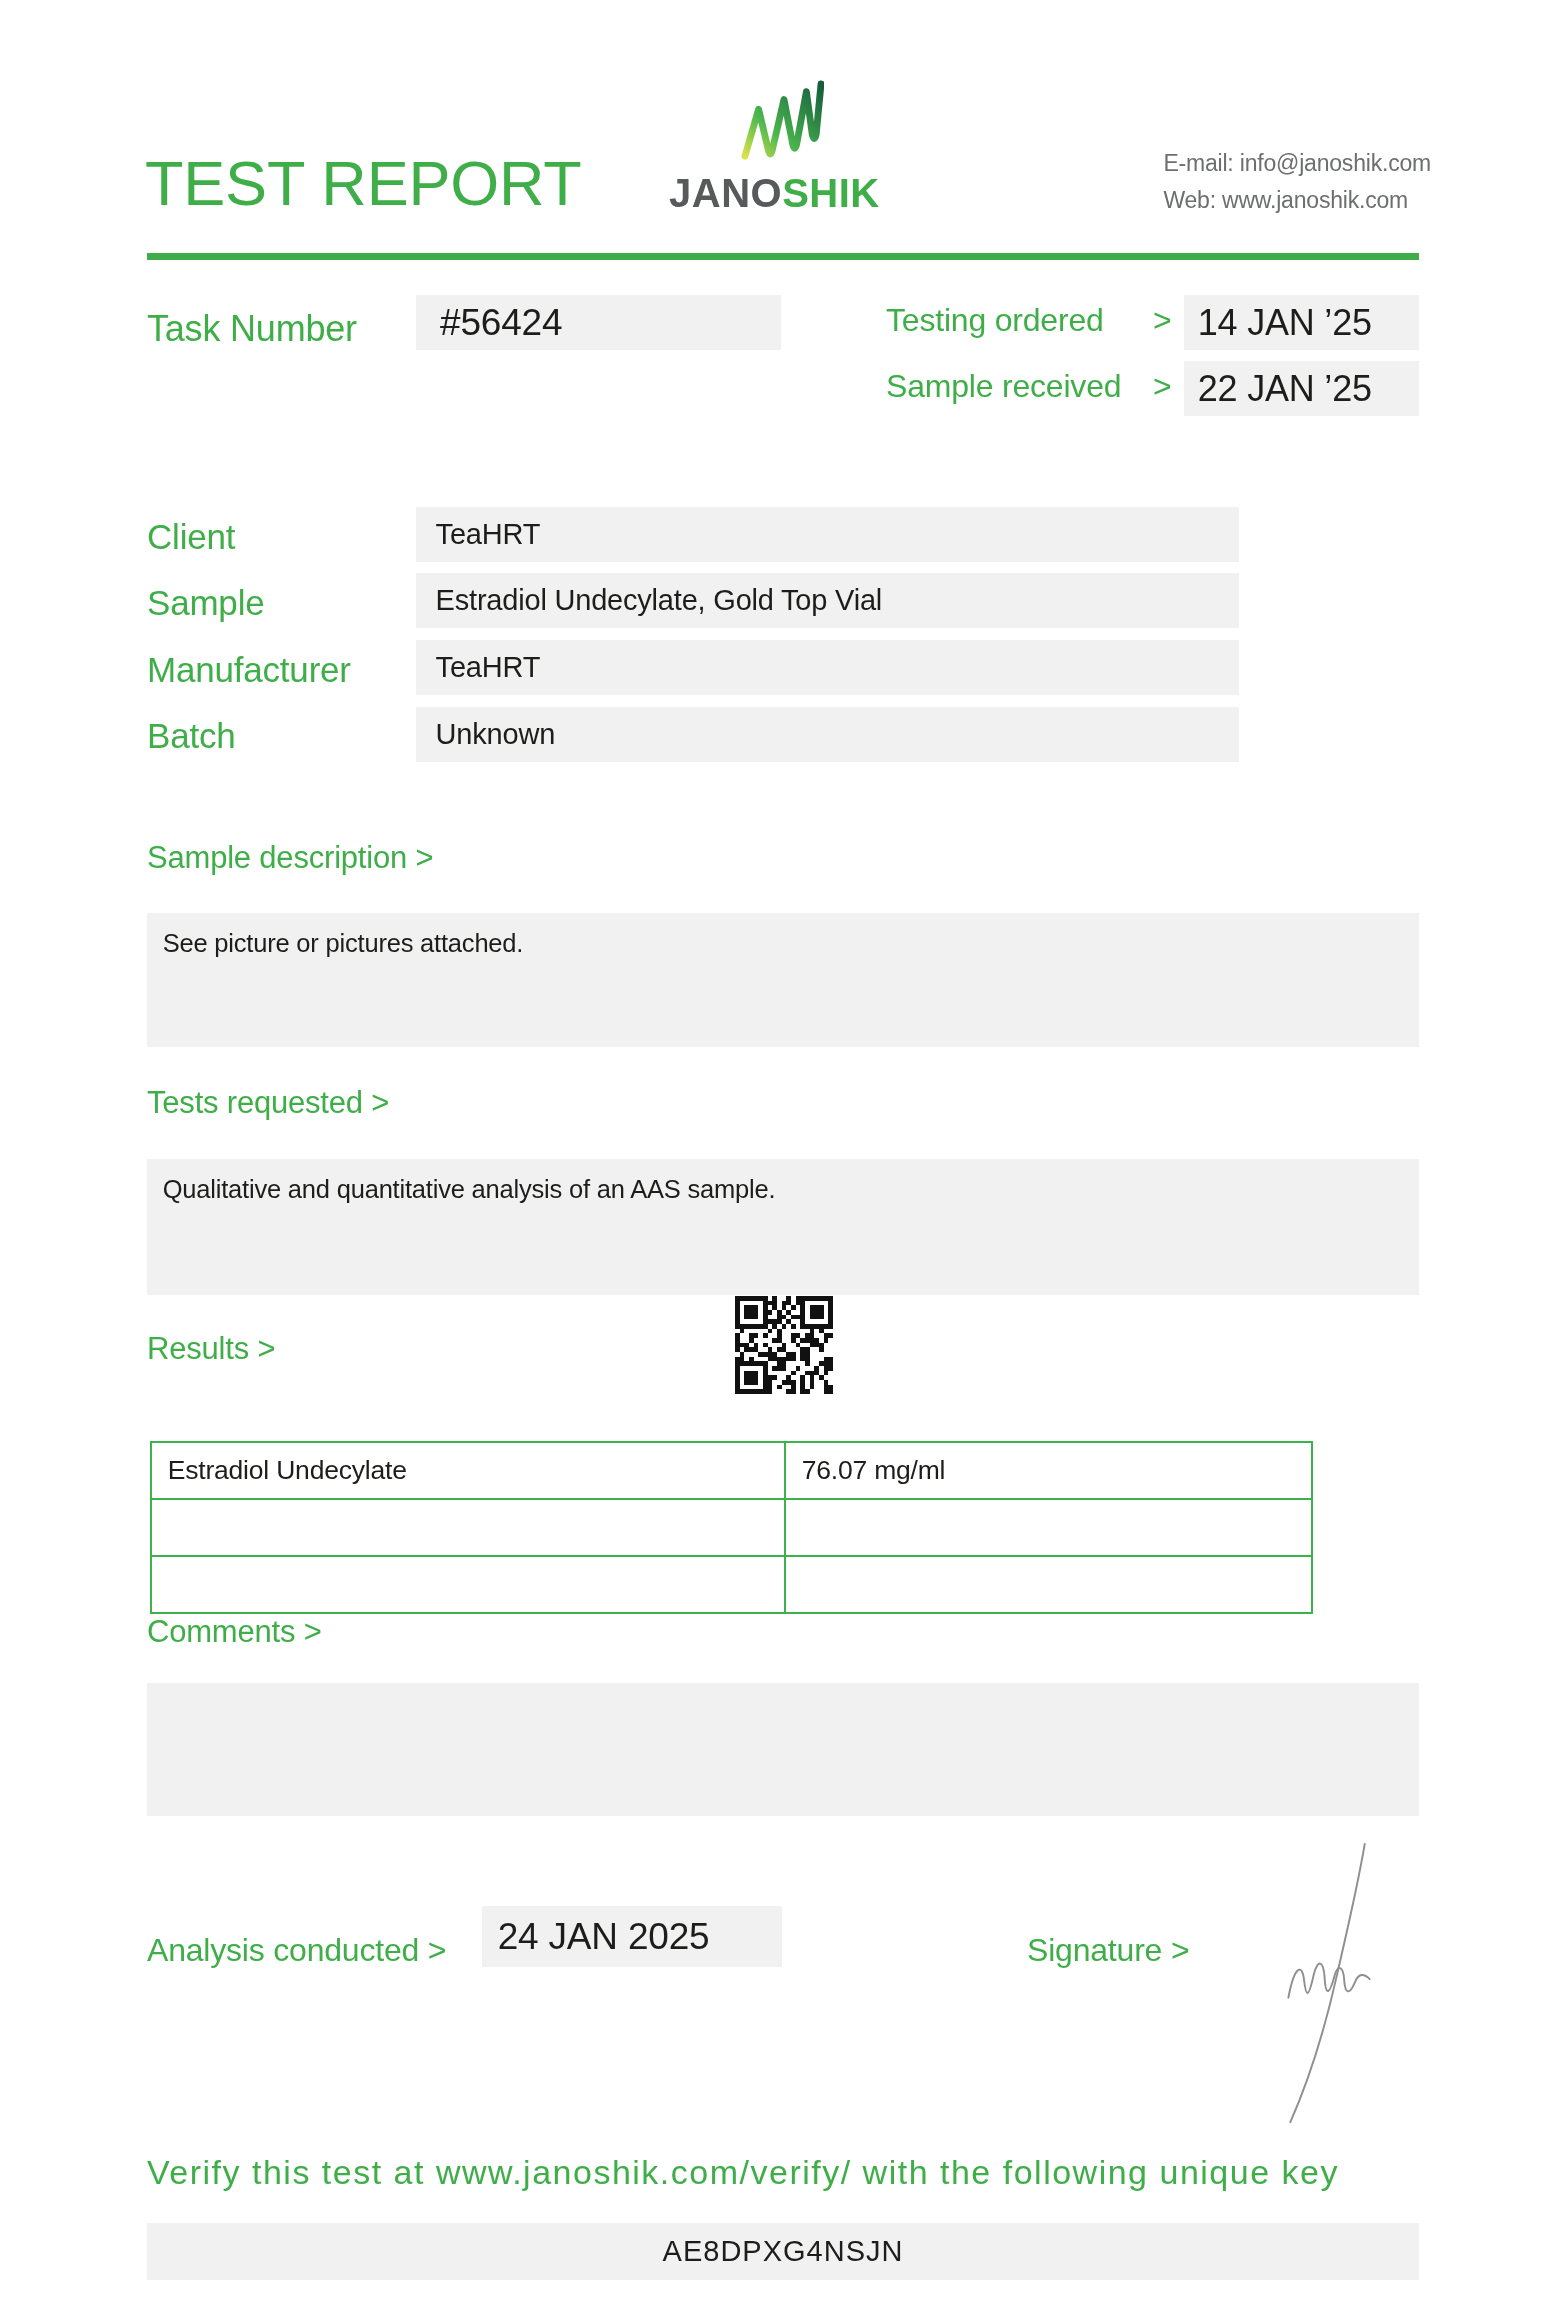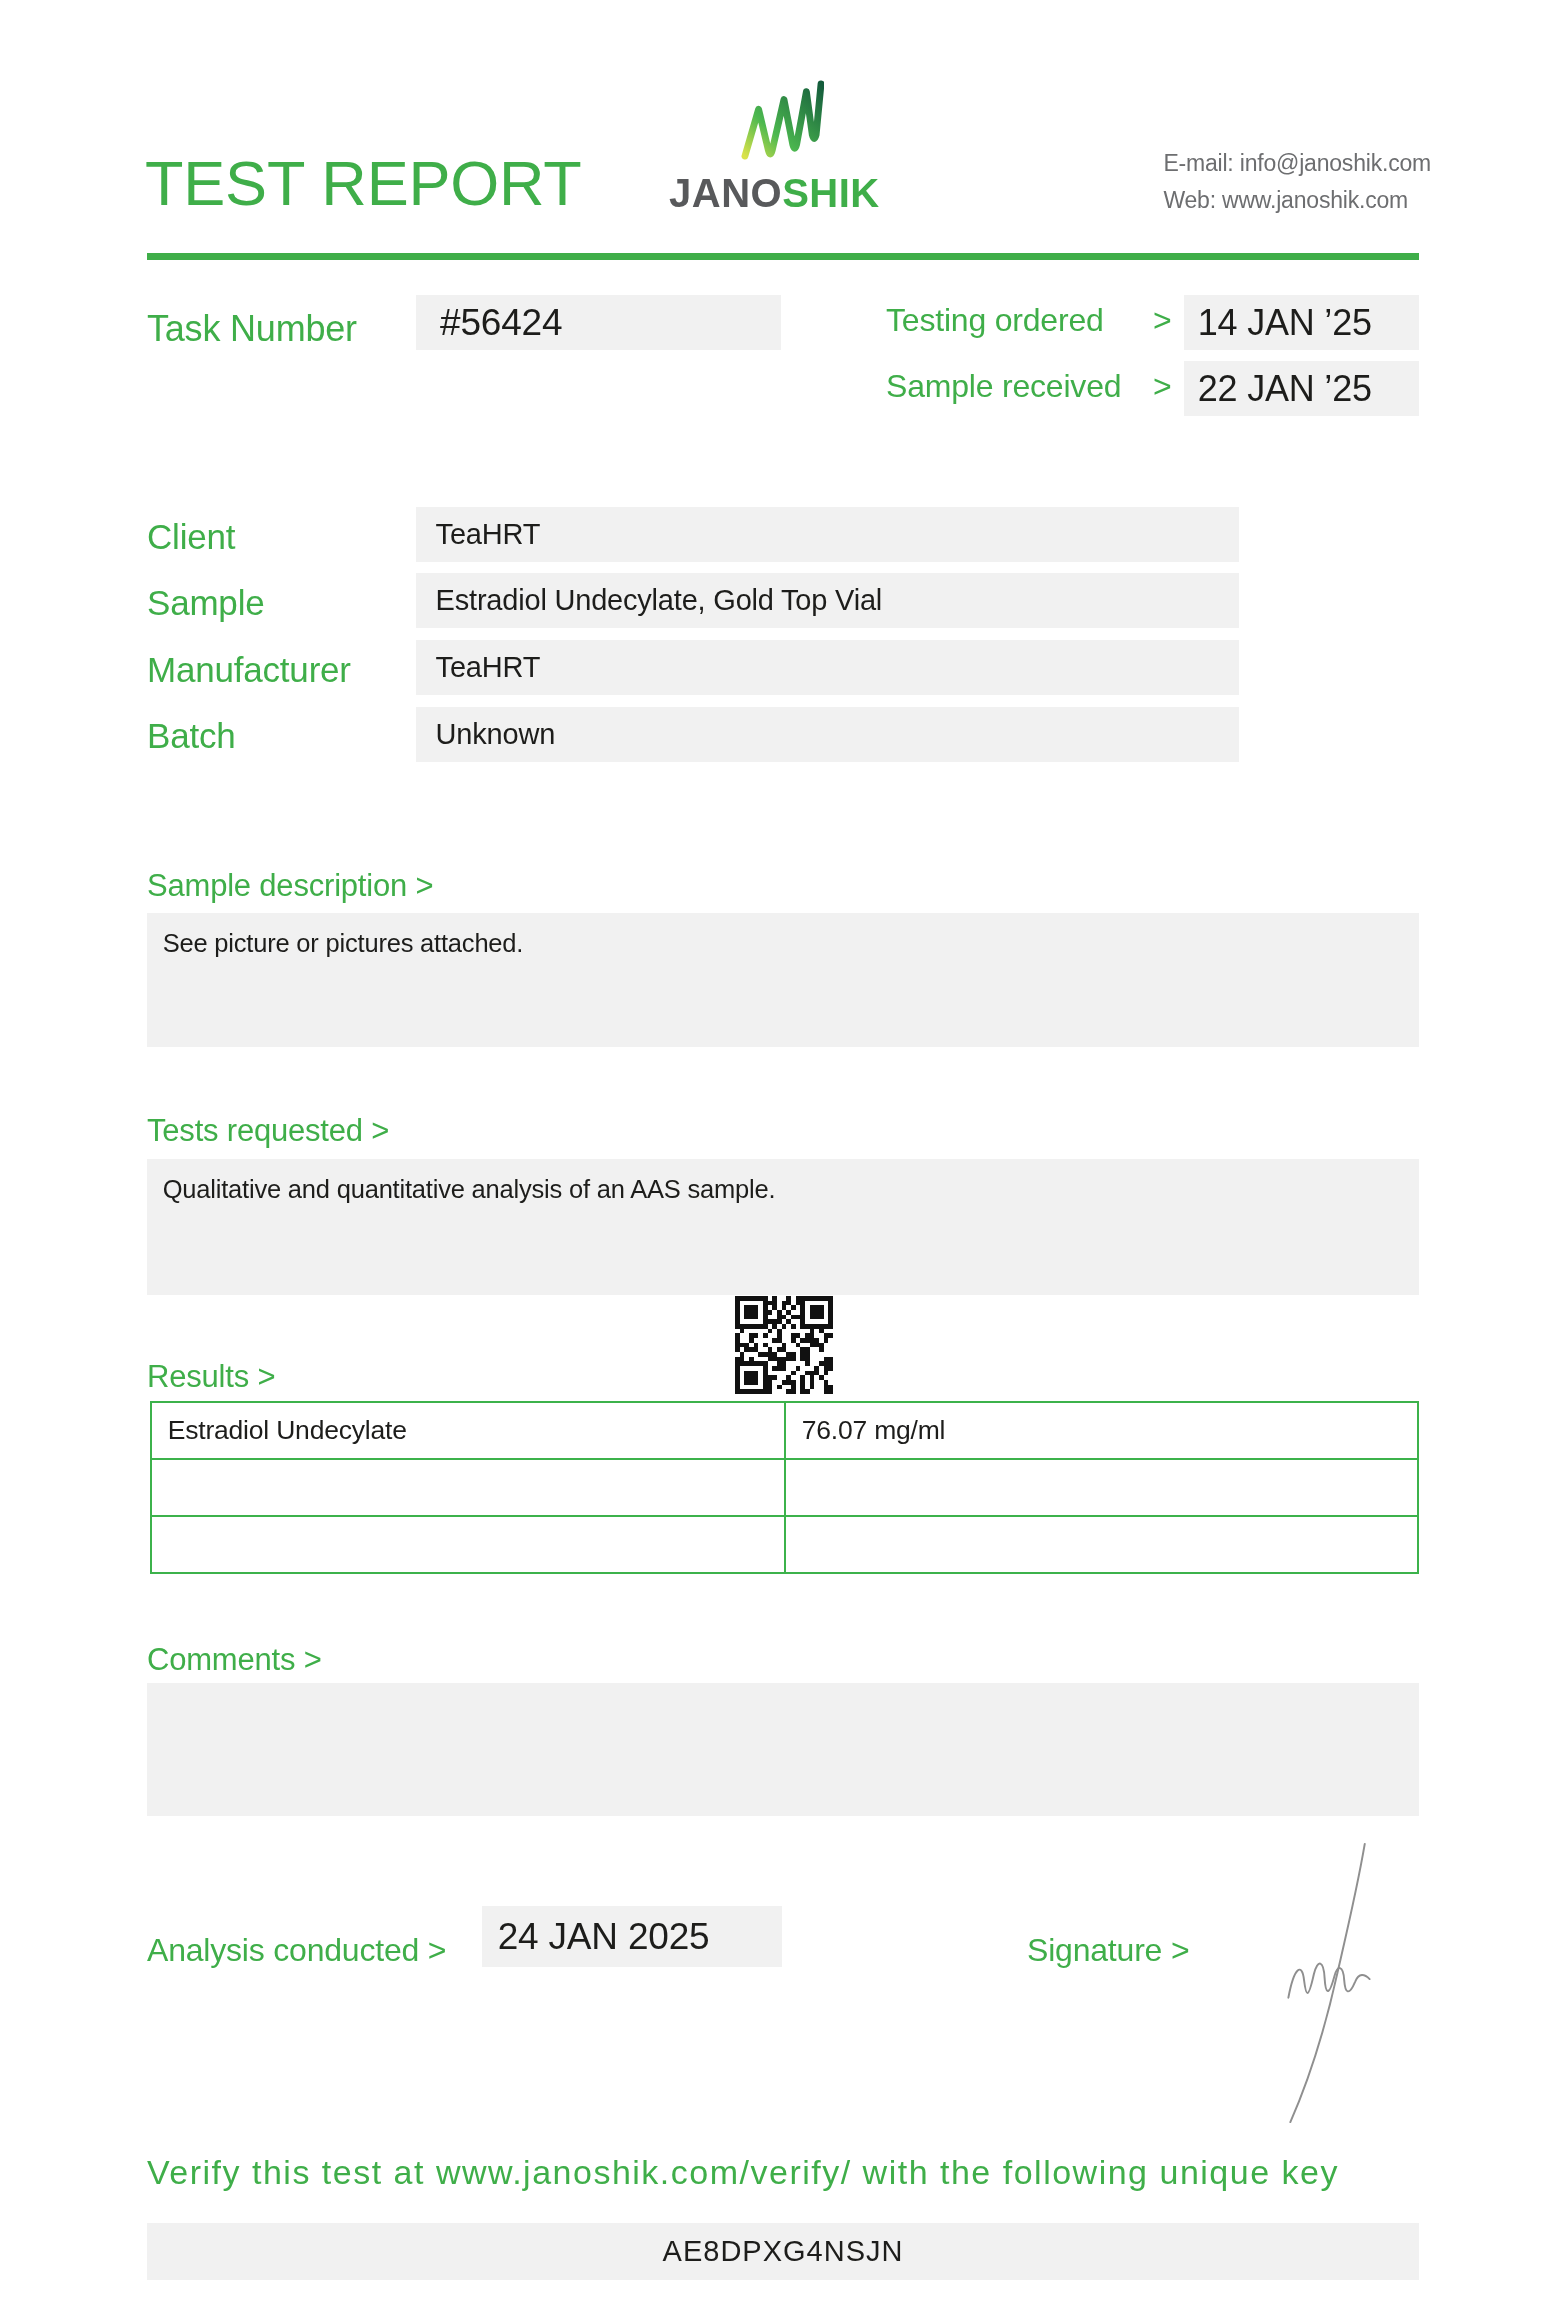--- a/index.html
+++ b/index.html
@@ -32,24 +32,24 @@
   .task-label{left:147px;top:308px;font-size:36px;color:var(--green);white-space:nowrap;}
   .task-box{left:416px;top:295px;width:365px;height:55px;font-size:37px;line-height:55px;padding-left:24px;box-sizing:border-box;white-space:nowrap;}
 
   .date-label{font-size:32px;color:var(--green);white-space:nowrap;}
   .date-arrow{font-size:32px;color:var(--green);}
   .date-box{left:1184px;width:235px;height:55px;font-size:36px;line-height:55px;padding-left:13.7px;box-sizing:border-box;white-space:nowrap;}
 
   .detail-label{left:147px;font-size:35px;color:var(--green);white-space:nowrap;}
   .detail-box{left:416px;width:823px;height:55px;font-size:29px;line-height:55px;padding-left:19.6px;box-sizing:border-box;white-space:nowrap;}
 
-  .section-heading{left:147px;font-size:31px;color:var(--green);white-space:nowrap;margin-top:28px;}
+  .section-heading{left:147px;font-size:31px;color:var(--green);white-space:nowrap;}
   .section-box{left:147px;width:1272px;box-sizing:border-box;padding:13.7px 15.7px;font-size:25.5px;line-height:33px;}
 
-  .results-table{left:150px;top:1401px;width:1269px;border-collapse:collapse;table-layout:fixed;padding-left:34px;}
+  .results-table{left:150px;top:1441px;width:1163px;border-collapse:collapse;table-layout:fixed;padding-left:34px;}
   .results-table td{
     border:2.9px solid var(--table-border);height:57px;box-sizing:border-box;
     font-size:26.5px;padding:0 0 0 15.7px;vertical-align:middle;background:#fff;white-space:nowrap;
   }
   .results-table td.col-substance{width:634px;}
 
   .qr{left:735px;top:1296px;width:98px;height:98px;}
 
   .analysis-label{left:147px;top:1932px;font-size:32px;color:var(--green);white-space:nowrap;}
   .analysis-box{left:482px;top:1906px;width:300px;height:61px;font-size:37px;line-height:61px;padding-left:15.7px;box-sizing:border-box;white-space:nowrap;}

